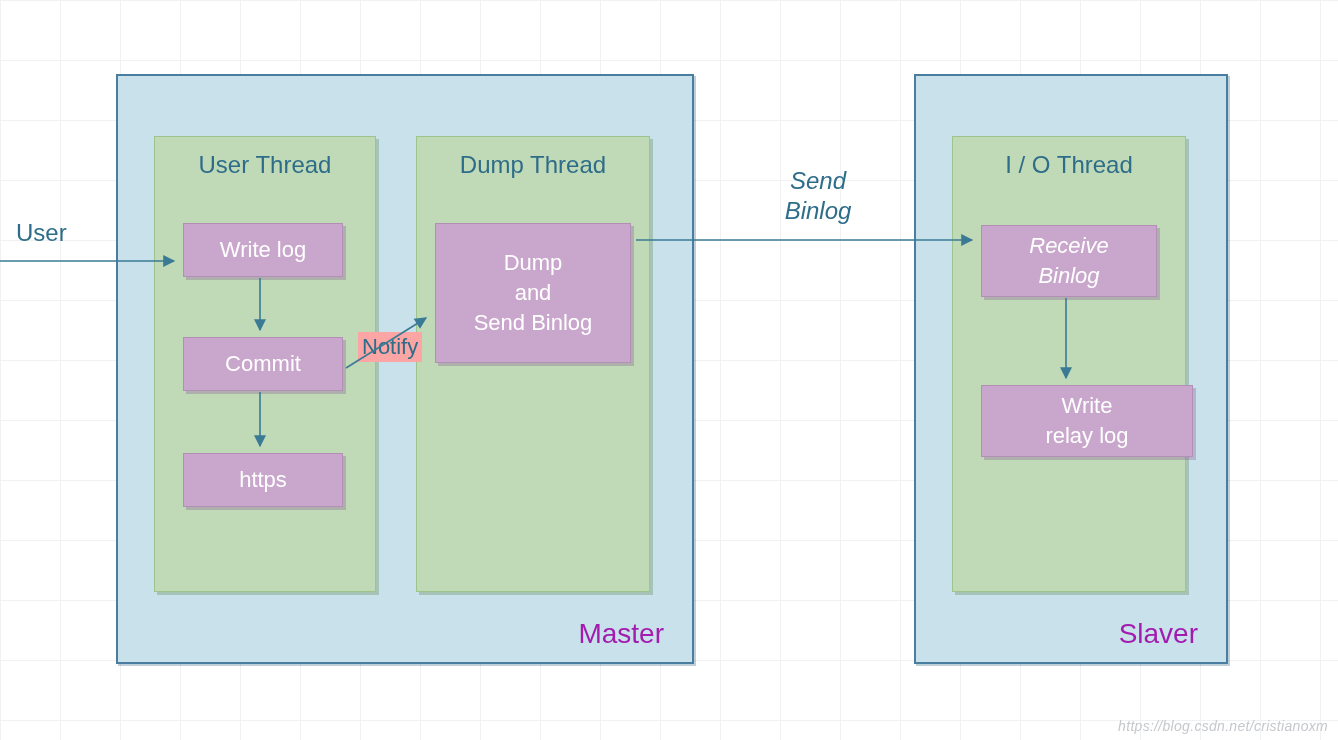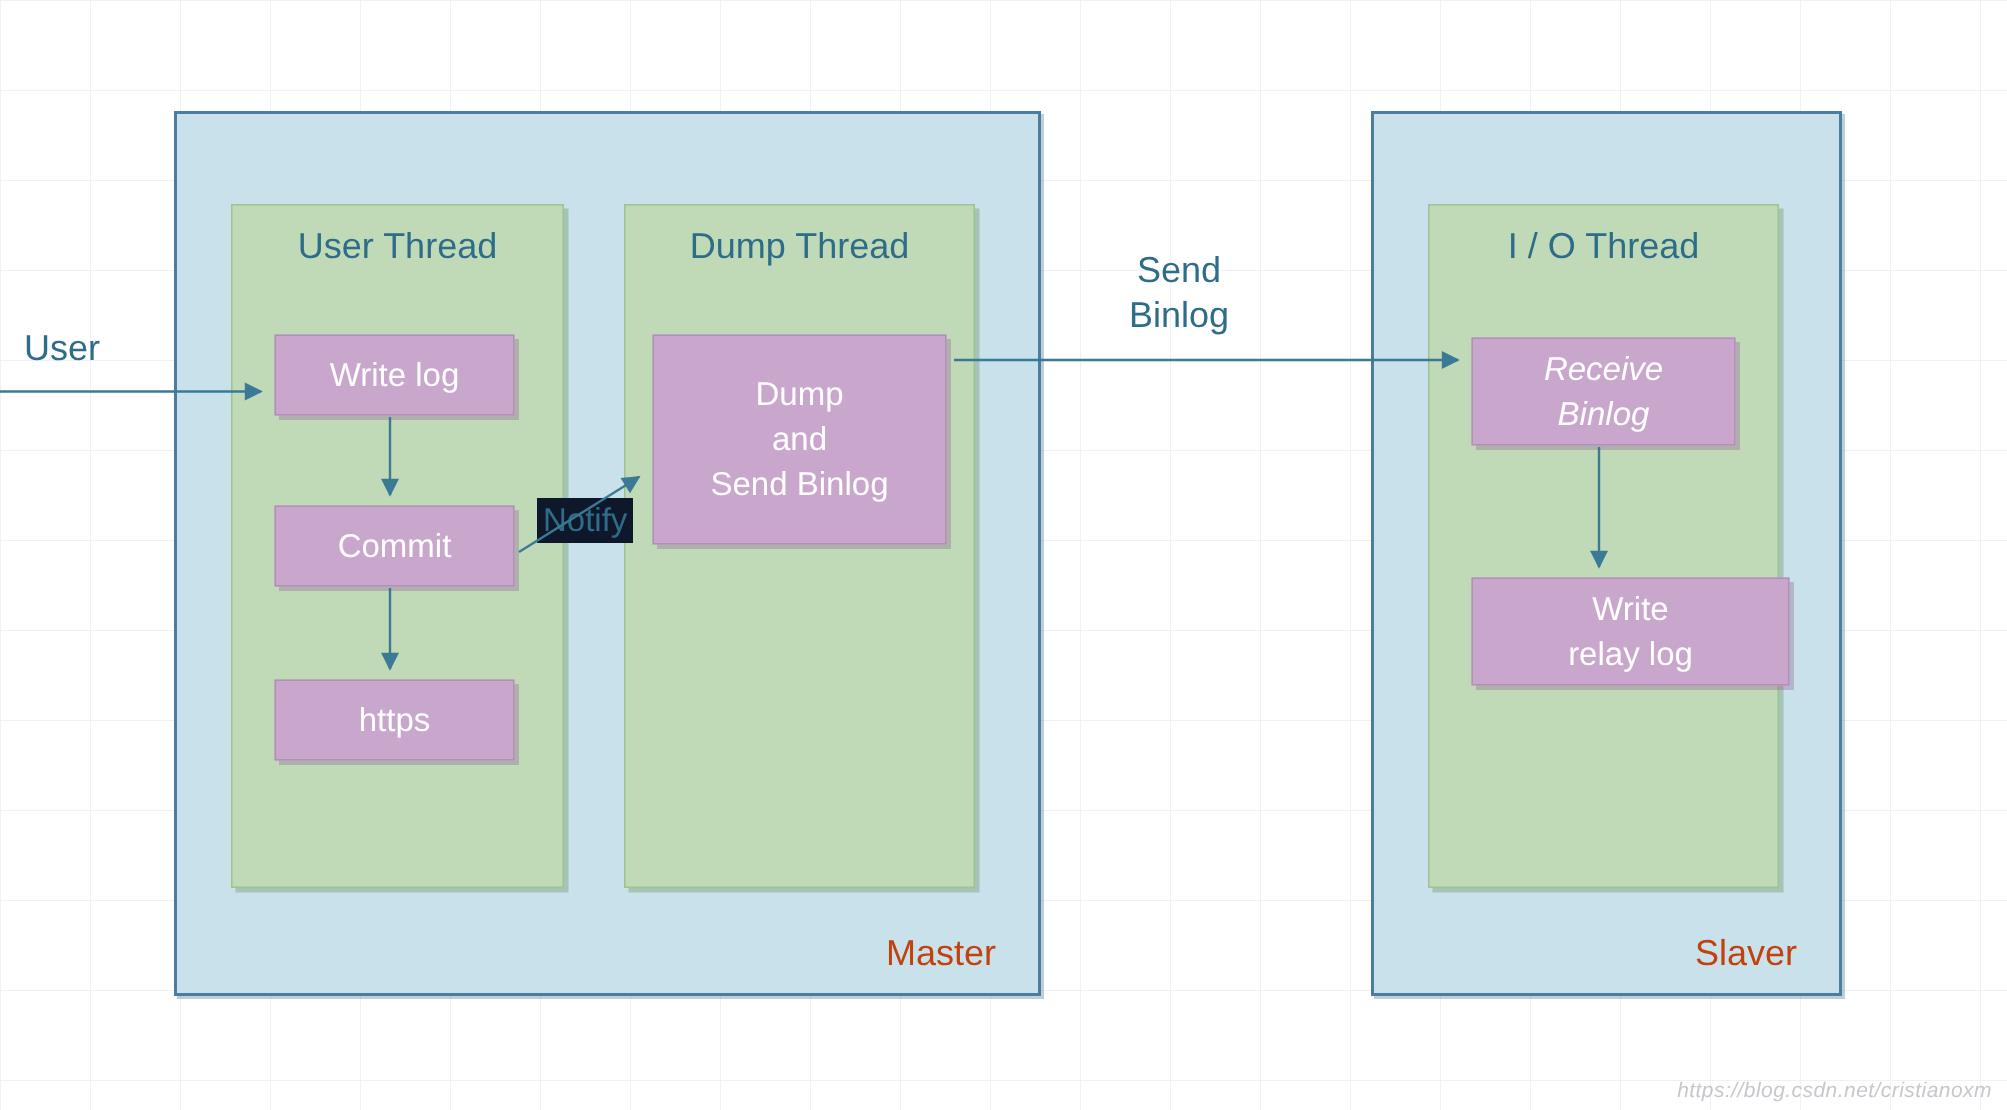--- a/index.html
+++ b/index.html
@@ -2,23 +2,23 @@
 <html><head>
 <meta charset="utf-8">
 <style>
   html,body{margin:0;padding:0;width:1338px;height:740px;font-family:Arial,"Helvetica Neue",Helvetica,sans-serif;background:#fff;overflow:hidden}
   .grid{position:absolute;inset:0;background-image:linear-gradient(#e6e9ec 1px,transparent 1px),linear-gradient(90deg,#e6e9ec 1px,transparent 1px);background-size:60px 60px;opacity:.6}
   .stage{position:absolute;inset:0}
   .container{position:absolute;background:#c8e1ea;border:2px solid #4a7ea0;box-shadow:2px 2px 0 rgba(0,64,96,.25)}
   .thread{position:absolute;background:#c0d9b7;border:1px solid #9cc48c;box-shadow:3px 3px 0 rgba(100,140,90,.35)}
   .thread .title{text-align:center;font-size:24px;color:#2e6d89;padding:14px 4px 6px}
   .box{position:absolute;background:#c9a7cc;border:1px solid #b38fb8;box-shadow:3px 3px 0 rgba(140,100,150,.35);color:#fff;font-size:22px;display:flex;align-items:center;justify-content:center;text-align:center;line-height:1.35;padding:6px 10px;box-sizing:border-box}
-  .clabel{position:absolute;font-size:24px;color:#c2410c}
+  .clabel{position:absolute;font-size:28px;color:#a21caf}
   .lbl{position:absolute;font-size:24px;color:#2e6d89;text-align:center;line-height:1.25}
-  .notify{position:absolute;background:#0f172a;font-size:22px;color:#2e6d89;padding:2px 4px}
+  .notify{position:absolute;background:#fca5a5;font-size:22px;color:#2e6d89;padding:2px 4px}
   svg.arrows{position:absolute;inset:0;width:1338px;height:740px;pointer-events:none}
   .wm{position:absolute;right:10px;bottom:6px;color:#c5c8cc;font-size:14px;font-style:italic;letter-spacing:.3px}
 </style>
 </head>
 <body>
 
 <div class="grid"></div>
 
 <div class="stage">
 
@@ -47,21 +47,21 @@
       <div class="title">I / O Thread</div>
       <div class="box" style="left:28px;top:88px;width:176px;height:72px;white-space:pre-line;font-style:italic;">Receive
 Binlog</div>
       <div class="box" style="left:28px;top:248px;width:212px;height:72px;white-space:pre-line;">Write
 relay log</div>
     </div>
   </div>
 
   <div class="lbl" style="left:16px;top:218px;">User</div>
   <div class="notify" style="left:358px;top:332px;">Notify</div>
-  <div class="lbl" style="left:726px;top:166px;width:120px;">
+  <div class="lbl" style="left:758px;top:166px;width:120px;font-style:italic;">
     <span>Send</span><br>
     <span>Binlog</span>
   </div>
 
   <svg class="arrows">
     <defs>
       <marker id="ah" viewBox="0 0 12 12" refX="10" refY="6" markerWidth="9" markerHeight="9" orient="auto-start-reverse">
         <path d="M1,1 L11,6 L1,11 z" fill="#3a7a95"></path>
       </marker>
     </defs>

